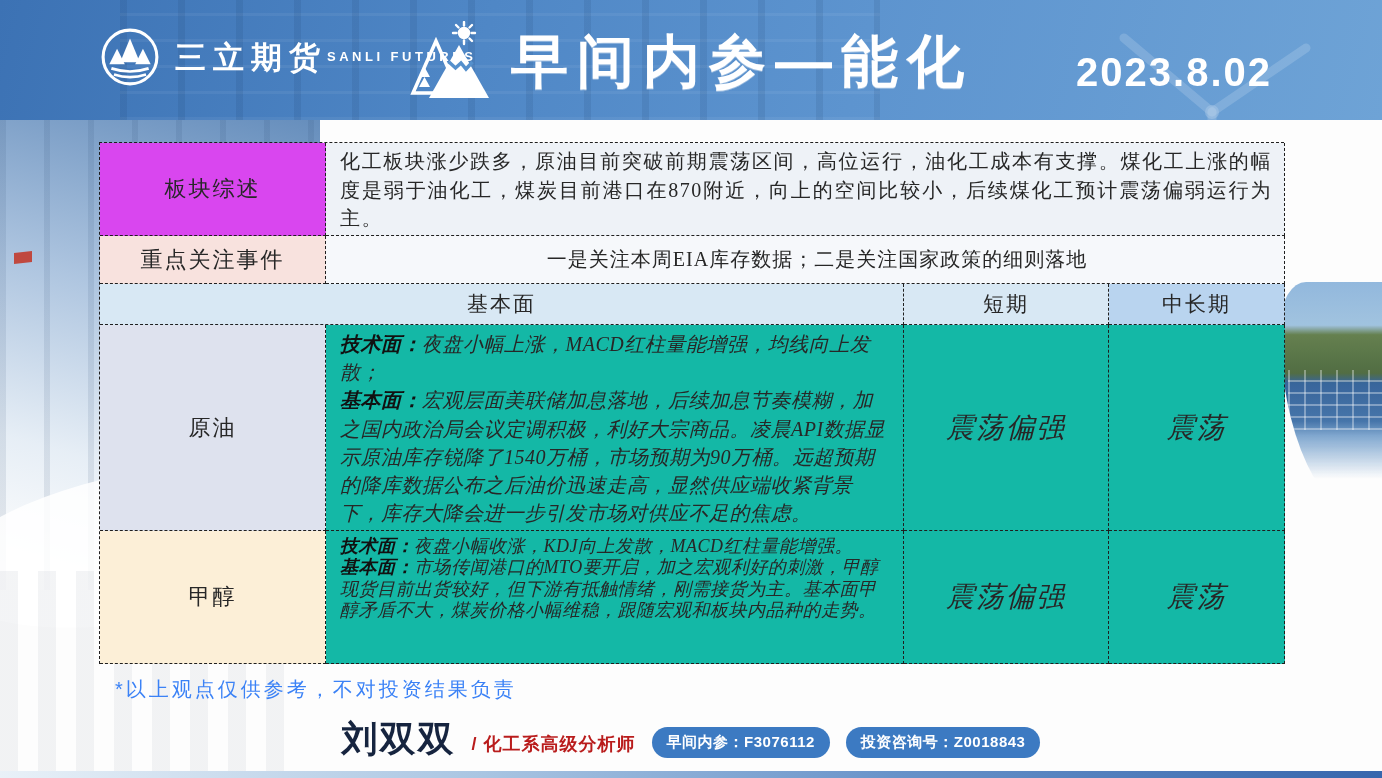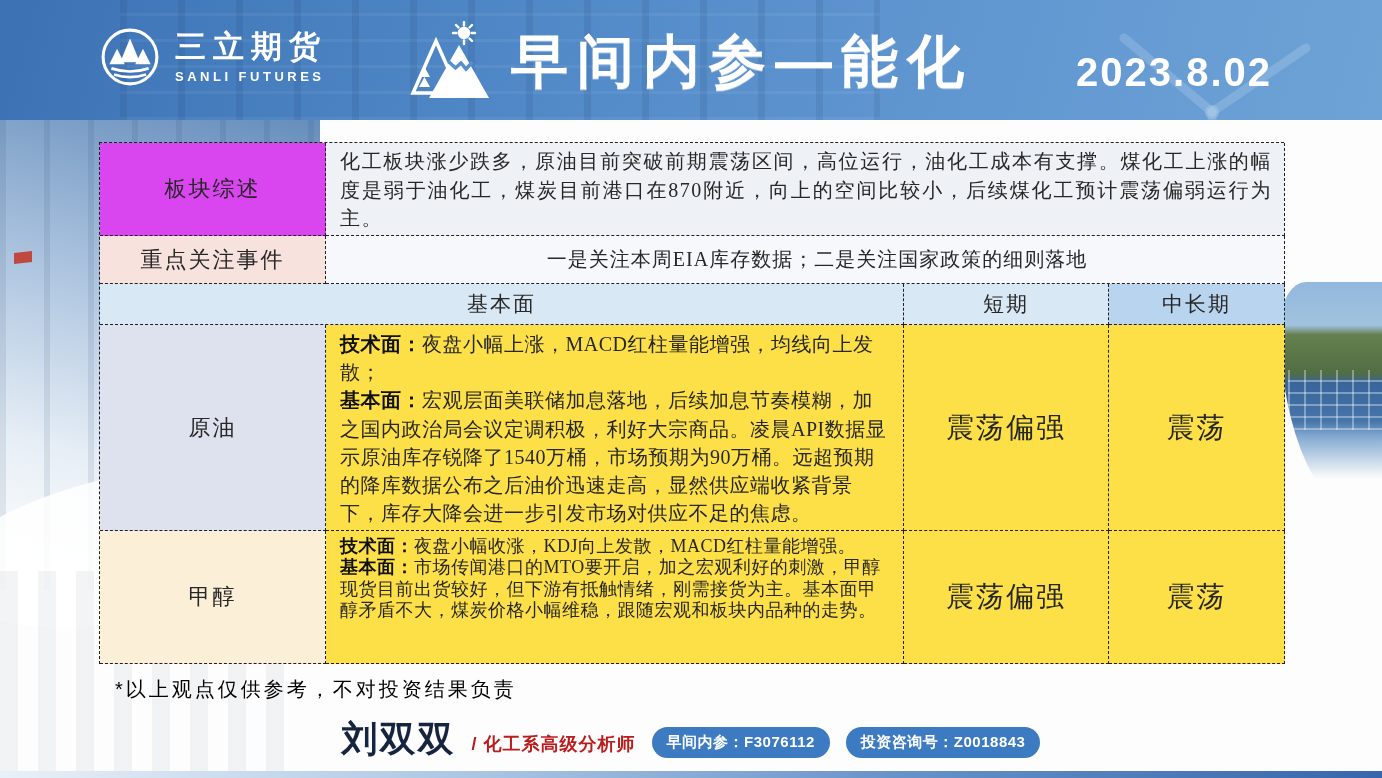--- a/index.html
+++ b/index.html
@@ -16,21 +16,21 @@
   }
   .header::before{ 
     content:"";position:absolute;left:120px;top:0;width:760px;height:120px;
     background:
       repeating-linear-gradient(90deg,rgba(22,52,92,.14) 0 7px,transparent 7px 58px),
       repeating-linear-gradient(0deg,rgba(255,255,255,.07) 0 3px,transparent 3px 26px);
     opacity:.8;
   }
   .turbine{position:absolute;right:20px;top:0;opacity:.45;}
   .logo{position:absolute;left:100px;top:27px;display:flex;align-items:center;gap:15px;}
-  .logo-text{display:flex;flex-direction:column;line-height:1;color:#fff;}
+  .logo-text{display:flex;flex-direction:row;line-height:1;color:#fff;}
   .logo-name{font-size:31px;font-weight:800;letter-spacing:7px;}
   .logo-sub{font-size:13px;font-weight:700;letter-spacing:3.5px;margin-top:8px;}
   .titlewrap{position:absolute;left:405px;top:16px;display:flex;align-items:center;gap:20px;}
   .main-title{
     color:#fff;font-size:57px;font-weight:900;letter-spacing:9px;line-height:90px;
     text-shadow:0 1px 0 rgba(255,255,255,.4);
   }
   .date{
     position:absolute;right:110px;top:50px;color:#fff;
     font-size:40px;font-weight:800;letter-spacing:2px;
@@ -84,38 +84,38 @@
   .c-center{display:flex;align-items:center;justify-content:center;text-align:center;}
   .lbl{font-size:22px;letter-spacing:2px;}
   .bg-summary{background:#d946ef;}
   .bg-events{background:#f8e2de;}
   .bg-headrow{background:#d8e8f4;}
   .bg-midlong{background:#b9d4ef;}
   .bg-crude{background:#dee2ee;}
   .bg-methanol{background:#fcefd7;}
   .bg-content1{background:#eef2f7;}
   .bg-content2{background:#f6f8fb;}
-  .bg-white{background:#fde047;}
+  .bg-white{background:#14b8a6;font-style:italic;}
   .span3{grid-column:span 3;padding-left:24px;}
   .span2{grid-column:span 2;}
   .summary-text{
     font-size:20px;line-height:28.5px;padding:4px 12px 0 14px;letter-spacing:1.5px;
     text-align:justify;
   }
   .events-text{font-size:20px;letter-spacing:1px;}
   .head-cell{font-size:21px;letter-spacing:2px;}
   .prod-text{padding:5px 12px 0 14px;letter-spacing:.5px;}
   .prod-crude{font-size:20px;line-height:28.2px;}
   .prod-meth{font-size:18px;line-height:21.4px;}
   .b-label{font-weight:bold;font-family:"Liberation Sans","DejaVu Sans",sans-serif;color:#111;}
   .val{font-size:28px;letter-spacing:2px;}
   
   .disclaimer{
     position:absolute;left:115px;top:676px;
-    font-size:20px;color:#000000;font-weight:500;letter-spacing:3px;
+    font-size:20px;color:#3b82f6;font-weight:500;letter-spacing:3px;
   }
   .footer{
     position:absolute;left:0;right:0;bottom:13px;height:52px;
     display:flex;align-items:center;justify-content:center;gap:16px;background:transparent;
   }
   .analyst{font-size:36px;font-weight:800;color:#16243f;letter-spacing:2px;}
   .role{font-size:18px;font-weight:600;color:#b91c1c;letter-spacing:1px;margin-top:10px;}
   .badge{
     background:#3c7ac2;color:#fff;border-radius:18px;padding:6px 15px;
     font-size:15px;font-weight:600;letter-spacing:.5px;margin-top:6px;

